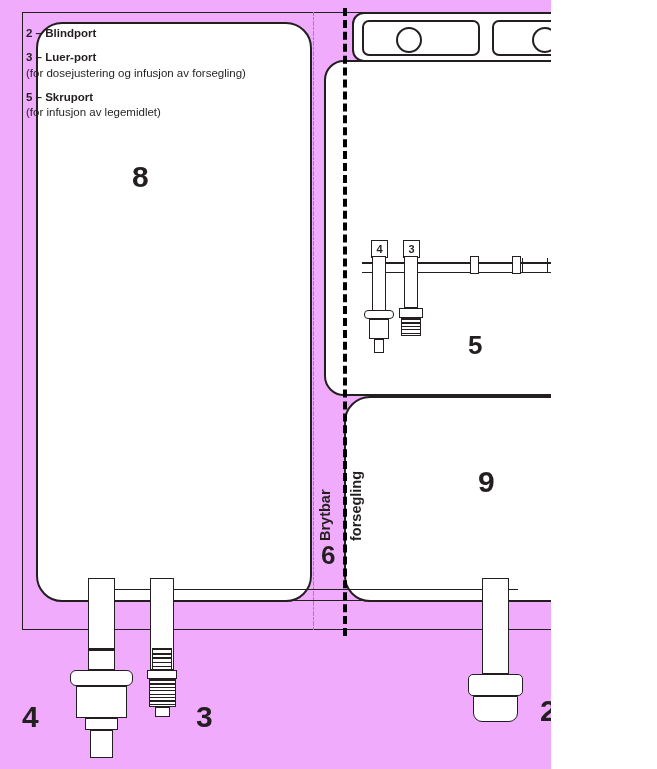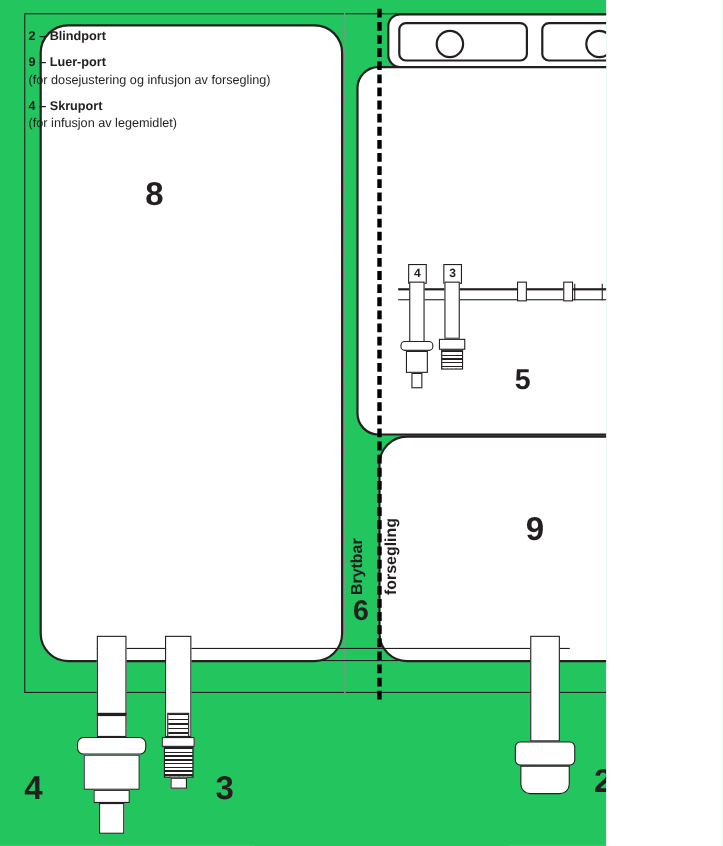--- a/index.html
+++ b/index.html
@@ -7,21 +7,21 @@
     padding: 0;
     background: #ffffff;
   }
   body {
     font-family: "Liberation Sans", sans-serif;
   }
   #stage {
     position: relative;
     width: 551px;
     height: 769px;
-    background: #22c55e;
+    background: #f0abfc;
     overflow: hidden;
   }
   .abs { position: absolute; }
 
   
   .outer-frame {
     left: 22px; top: 12px;
     width: 612px; height: 618px;
     border: 1.5px solid #231f20;
     box-sizing: border-box;
@@ -257,25 +257,25 @@
     </div>
   </div>
 
   <div class="abs info-box"></div>
 
   <div class="info-text">
     <div class="grp">
       <div class="hdr">2 – Blindport</div>
     </div>
     <div class="grp">
-      <div class="hdr">9 – Luer-port</div>
+      <div class="hdr">3 – Luer-port</div>
       <div>(for dosejustering og infusjon av forsegling)</div>
     </div>
     <div class="grp">
-      <div class="hdr">4 – Skruport</div>
+      <div class="hdr">5 – Skruport</div>
       <div>(for infusjon av legemidlet)</div>
     </div>
   </div>
 
   <div class="boxnum" style="left:371px; top:240px;">4</div>
   <div class="boxnum" style="left:403px; top:240px;">3</div>
   <div class="boxnum" style="left:582px; top:240px;">2</div>
 
   <div class="mini-rail"></div>
   <div class="mini-rail2"></div>

